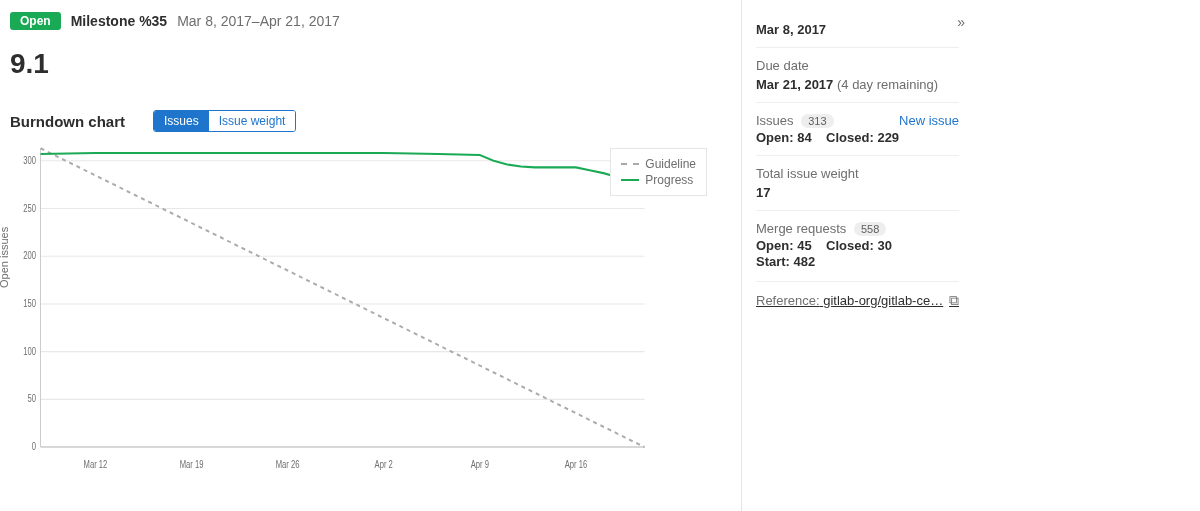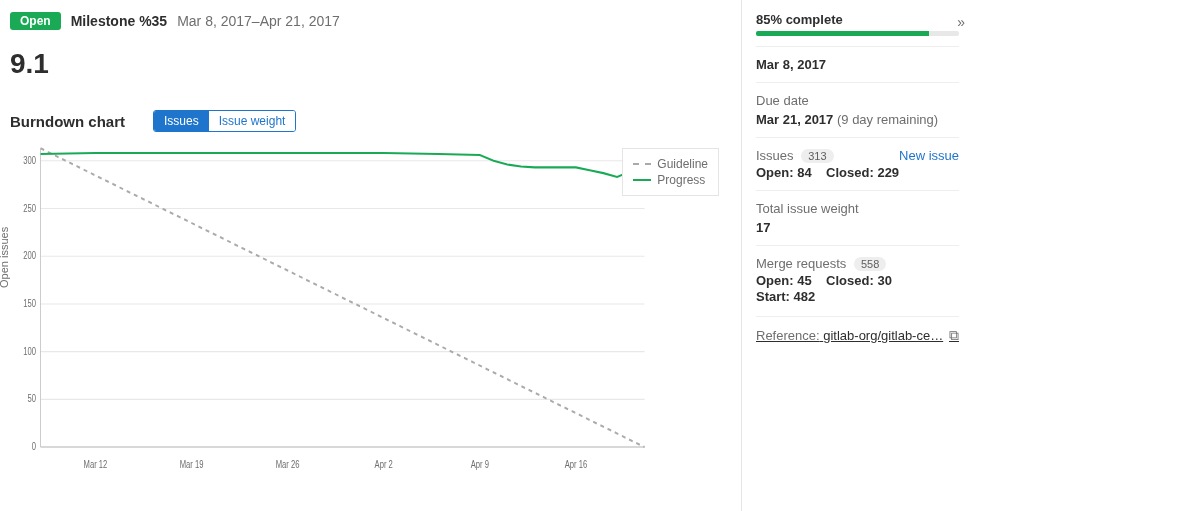--- a/index.html
+++ b/index.html
@@ -17,21 +17,21 @@
   .chart-title { font-weight: 700; font-size: 15px; }
   .seg { display: inline-flex; border: 1px solid #1f75cb; border-radius: 3px; overflow: hidden; font-size: 12px; }
   .seg-btn { padding: 3px 10px; color: #1f75cb; background: #fff; cursor: pointer; }
   .seg-btn.active { background: #1f75cb; color: #fff; }
   .chart-wrap { position: relative; height: 340px; }
   #burndown-svg { width: 100%; height: 100%; }
   .axis-label { font-size: 10px; fill: #6e6e6e; }
   .grid-line { stroke: #e8e8e8; stroke-width: 1; }
   .axis-line { stroke: #bdbdbd; stroke-width: 1; }
   .y-title { position: absolute; left: -12px; top: 50%; transform: rotate(-90deg) translateX(20px); transform-origin: left top; font-size: 11px; color: #6e6e6e; }
-  .legend-box { position: absolute; right: 2px; top: 10px; border: 1px solid #e5e5e5; background: #fff; padding: 6px 10px; font-size: 12px; color: #6e6e6e; }
+  .legend-box { position: absolute; right: 14px; top: 10px; border: 1px solid #e5e5e5; background: #fff; padding: 6px 10px; font-size: 12px; color: #6e6e6e; }
   .legend-row { display: flex; align-items: center; gap: 6px; margin: 2px 0; }
   .legend-dash { width: 18px; border-top: 2px dashed #aaa; }
   .legend-solid { width: 18px; border-top: 2px solid #1aaa55; }
   
   .sb-collapse { position: absolute; top: 14px; right: 8px; color: #6e6e6e; font-size: 14px; cursor: pointer; }
   .sb-block { padding: 10px 0; border-bottom: 1px solid #eee; }
   .sb-block.last { border-bottom: none; text-decoration: underline; }
   .sb-label { color: #6e6e6e; margin-bottom: 4px; }
   .sb-value { font-weight: 700; color: #2e2e2e; }
   .sb-subvalue { color: #6e6e6e; font-weight: 400; }
@@ -101,36 +101,30 @@
             <span class="legend-solid"></span>
             <span>Progress</span>
           </div>
       </div>
     </div>
   </div>
 
   <div class="sidebar">
     <span class="sb-collapse">»</span>
 
-    <div class="sb-block" style="padding-top:0;">
-      <div class="progress-head">85% complete</div>
-      <div class="progress-bar-bg">
-        <div class="progress-bar-fg" id="progress-fg" style="width: 85%;"></div>
-      </div>
-    </div>
 
     <div class="sb-block">
       <div class="sb-value">Mar 8, 2017</div>
     </div>
 
     <div class="sb-block">
       <div class="sb-label">Due date</div>
       <div>
         <span class="sb-value">Mar 21, 2017</span>
-        <span class="sb-subvalue">(9 day remaining)</span>
+        <span class="sb-subvalue">(4 day remaining)</span>
       </div>
     </div>
 
     <div class="sb-block">
       <div class="sb-row">
         <span>
           <span class="sb-label" style="display:inline">Issues</span>
           <span class="count-badge">313</span>
         </span>
         <span class="link">New issue</span>

